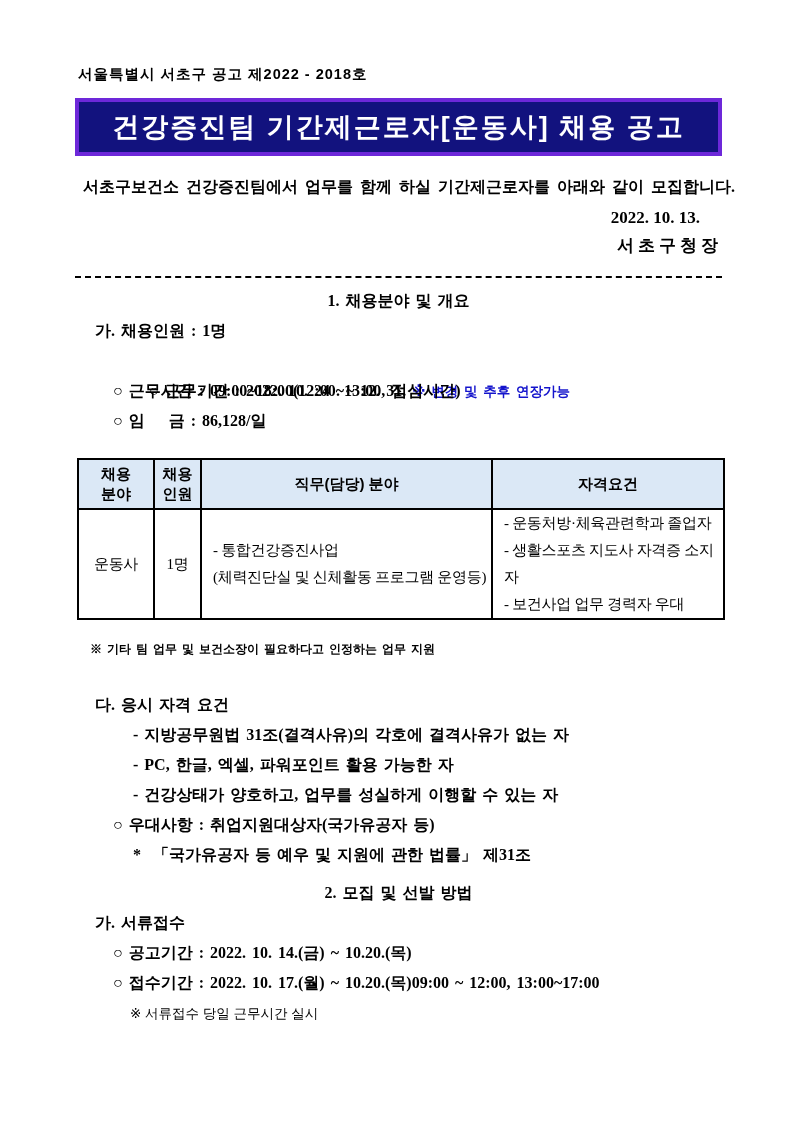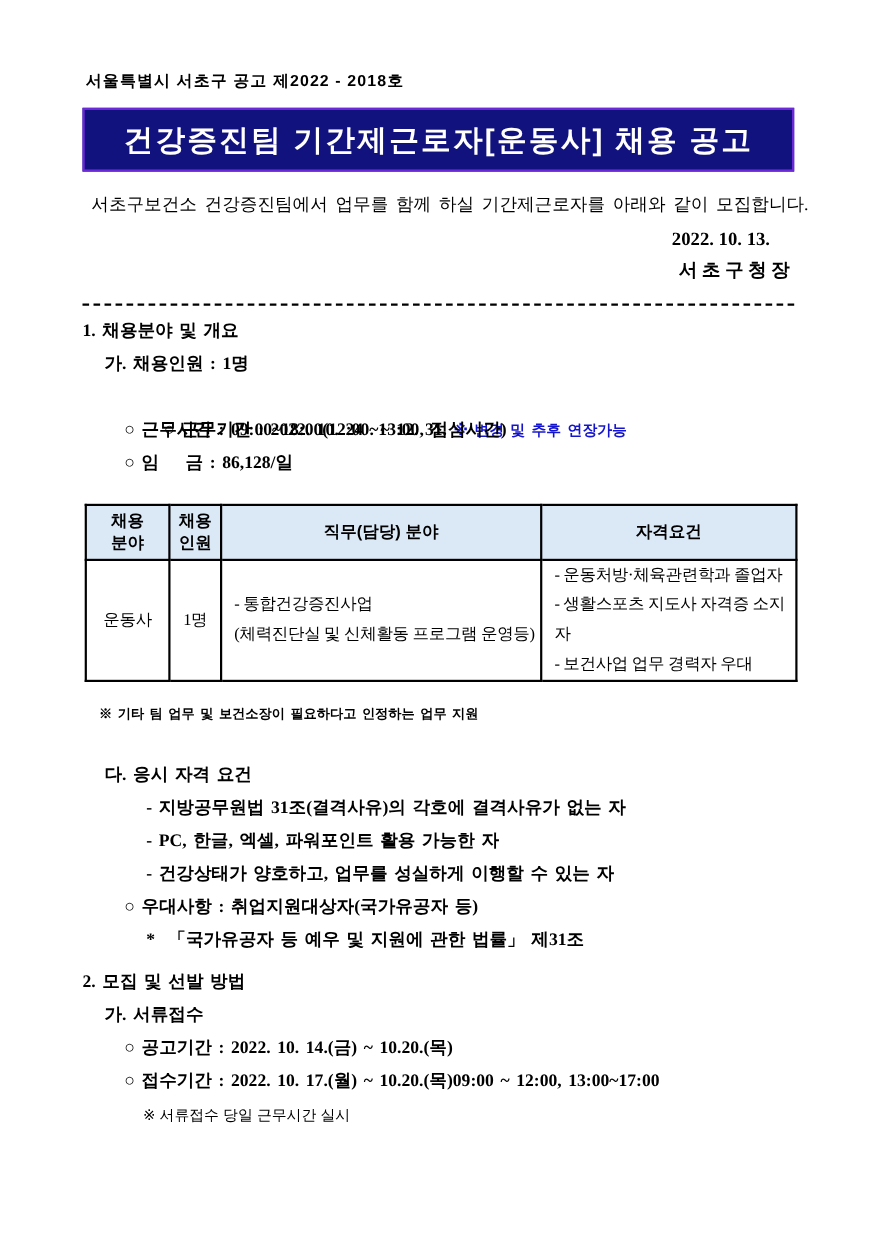--- a/index.html
+++ b/index.html
@@ -11,43 +11,43 @@
   .content { padding:64px 72px 0 75px; }
 
   .notice-number {
     padding-left:3px;
     font:700 14.5px "Liberation Sans","DejaVu Sans",sans-serif;
     letter-spacing:1px; height:20px; line-height:20px;
   }
   .banner {
     margin-top:14px; height:58px;
     background:var(--banner-bg,#12127e);
-    border:2px solid #6d28d9;
+    border:4px solid #6d28d9;
     display:flex; align-items:center; justify-content:center;
   }
   .banner span {
     color:var(--banner-text,#ffffff);
     font:800 27px "Liberation Sans","DejaVu Sans",sans-serif;
     letter-spacing:2px;
   }
   .intro {
     margin-top:18px; padding-left:8px;
-    font-weight:400; font-size:16px; height:26px; line-height:26px;
+    font-weight:700; font-size:16px; height:26px; line-height:26px;
     word-spacing:3px; white-space:pre;
   }
   .date-line  { text-align:right; padding-right:22px; font-weight:700; font-size:17px; height:28px; line-height:28px; margin-top:4px; }
   .signer-line{ text-align:right; padding-right:0;  font-weight:700; font-size:17px; height:28px; line-height:28px; letter-spacing:4px; }
 
   .dashes { margin:16px 0 8px 0; border-top:2px dashed #000; height:0; }
 
   .line {
     font-weight:700; font-size:16px; height:30px; line-height:30px;
     white-space:pre; word-spacing:2px;
   }
-  .lvl0 { padding-left:0;  }
+  .lvl0 { padding-left:0;text-align:center;  }
   .lvl1 { padding-left:20px; }
   .lvl2 { padding-left:38px; }
   .lvl3 { padding-left:58px; }
   .blue-note {
     color:var(--note-blue,#1414cc);
     font:700 13.5px "Liberation Sans","DejaVu Sans",sans-serif;
     padding-left:6px;
   }
 
   table.recruit-table {

